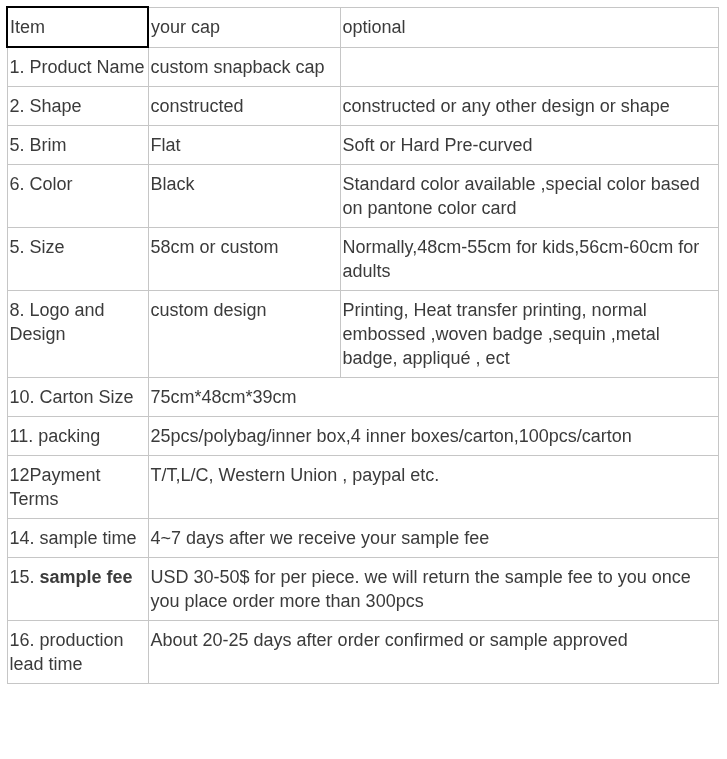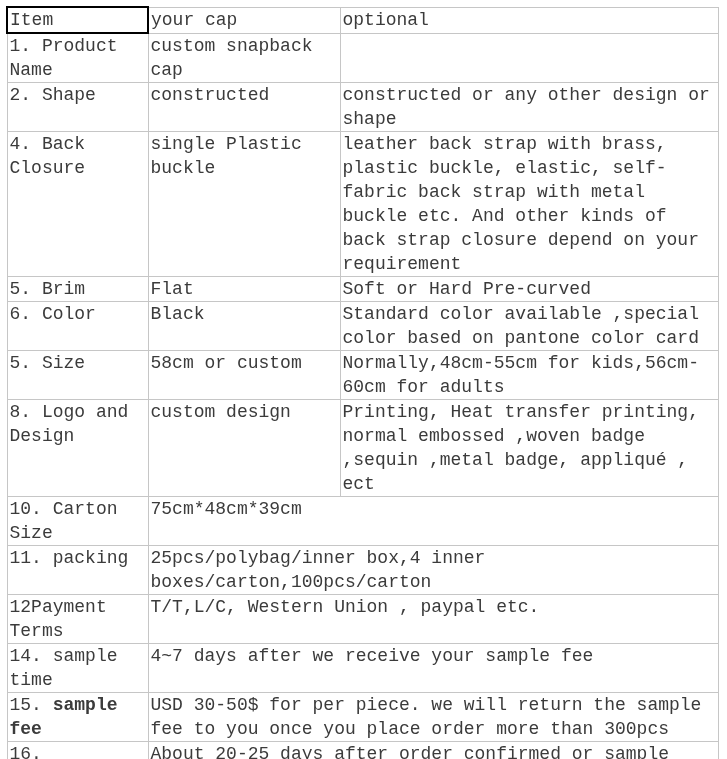--- a/index.html
+++ b/index.html
@@ -17,25 +17,24 @@
     table-layout: fixed;
     width: 711px;
     font-family: "Liberation Sans", sans-serif;
     font-size: 18px;
     line-height: 24px;
     color: #3b3b3b;
     background: #ffffff;
   }
   table.spec td {
     border: 1px solid #c6c6c6;
-    padding: 0 2px;
+    padding: 7px 2px;
     vertical-align: top;
     word-wrap: break-word;
     overflow: hidden;
-    font-family: Liberation Mono, monospace;
   }
   table.spec td.sel {
     border: 2px solid #000000;
   }
   table.spec .bold {
     font-weight: bold;
   }
 </style>
 </head>
 <body>
@@ -55,25 +54,20 @@
       </tr>
       <tr>
         <td>1. Product Name</td>
         <td>custom snapback cap</td>
         <td></td>
       </tr>
       <tr>
         <td>2. Shape</td>
         <td>constructed</td>
         <td>constructed or any other design or shape</td>
-      </tr>
-      <tr>
-        <td>4. Back Closure</td>
-        <td>single Plastic buckle</td>
-        <td>leather back strap with brass, plastic buckle, elastic, self-fabric back strap with metal buckle etc. And other kinds of back strap closure depend on your requirement</td>
       </tr>
       <tr>
         <td>5. Brim</td>
         <td>Flat</td>
         <td>Soft or Hard Pre-curved</td>
       </tr>
       <tr>
         <td>6. Color</td>
         <td>Black</td>
         <td>Standard color available ,special color based on pantone color card</td>

